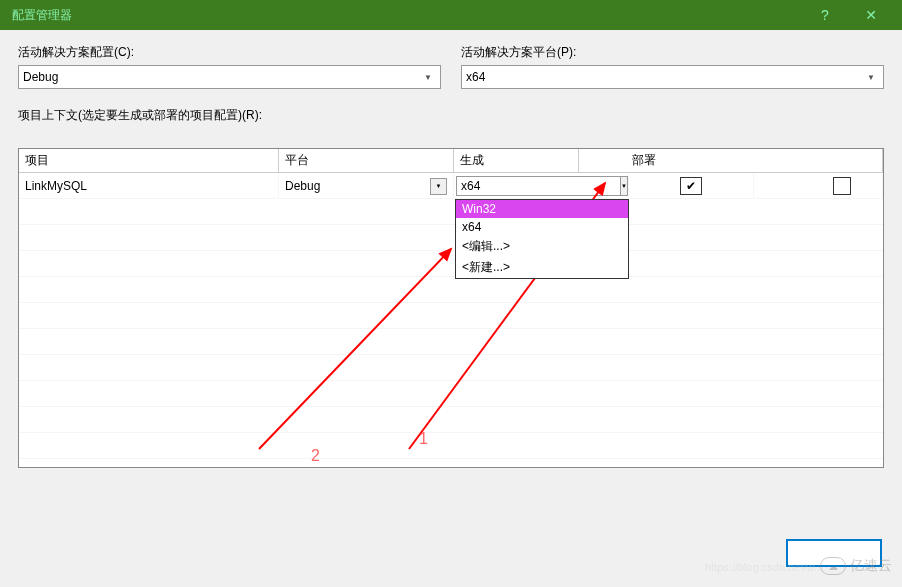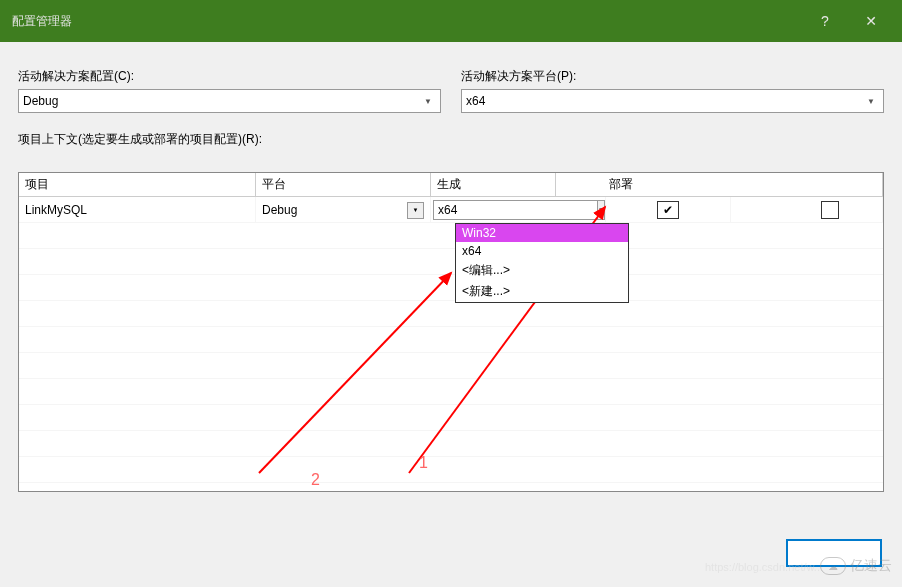--- a/index.html
+++ b/index.html
@@ -1,40 +1,40 @@
 <!DOCTYPE html>
 <html><head>
   <meta charset="utf-8">
   <style>
     * { box-sizing: border-box; margin: 0; padding: 0; }
     body { font-family: "Microsoft YaHei", "Segoe UI", sans-serif; font-size: 12px; background: #f0f0f0; width: 902px; height: 587px; overflow: hidden; position: relative; }
     
-    .titlebar { height: 42px; background: #3e7d1f; color: #e5e5e5; display: flex; align-items: center; padding: 0 8px 0 12px; }
+    .titlebar { height: 30px; background: #3e7d1f; color: #86efac; display: flex; align-items: center; padding: 0 8px 0 12px; }
     .titlebar-title { flex: 1; font-size: 12px; }
     .titlebar-btn { width: 46px; height: 30px; display: flex; align-items: center; justify-content: center; font-size: 14px; cursor: pointer; }
     
-    .content { padding: 26px 18px; }
+    .content { padding: 14px 18px; }
     
     .top-row { display: flex; gap: 20px; margin-bottom: 18px; }
     .top-col { flex: 1; display: flex; flex-direction: column; gap: 4px; }
     .top-col label { font-size: 12px; color: #000; }
     
     .combo { height: 24px; border: 1px solid #999; background: #fff; display: flex; align-items: center; padding: 0 4px; position: relative; cursor: pointer; }
     .combo-text { flex: 1; font-size: 12px; }
     .combo-arrow { width: 16px; text-align: center; color: #555; font-size: 8px; }
     
     .context-label { margin-bottom: 24px; font-size: 12px; }
     
     .grid-wrap { border: 1px solid #888; background: #fff; height: 320px; position: relative; }
     .grid-header { display: flex; height: 24px; border-bottom: 1px solid #ccc; }
     .grid-header-cell { border-right: 1px solid #ccc; padding: 3px 6px; font-size: 12px; background: #fff; }
     .grid-row { display: flex; height: 26px; justify-content: center; }
     .grid-cell { border-right: 1px solid #f5f5f5; padding: 3px 6px; font-size: 12px; display: flex; align-items: center; }
     
-    .col-project { width: 237px; }
+    .col-project { width: 260px; }
     .col-config { width: 175px; }
     .col-platform { width: 175px; }
     .col-build { width: 125px; justify-content: center; }
     .col-deploy { flex: 1; justify-content: center; margin-left: 47px; }
     
     .cell-combo { display: flex; align-items: center; width: 100%; }
     .cell-combo-text { flex: 1; }
     .cell-combo-btn { width: 17px; height: 17px; border: 1px solid #999; background: #f0f0f0; display: flex; align-items: center; justify-content: center; font-size: 6px; cursor: pointer; }
     
     .platform-input { flex: 1; border: 1px solid #999; height: 20px; padding: 0 4px; font-size: 12px; background: #fff; }

